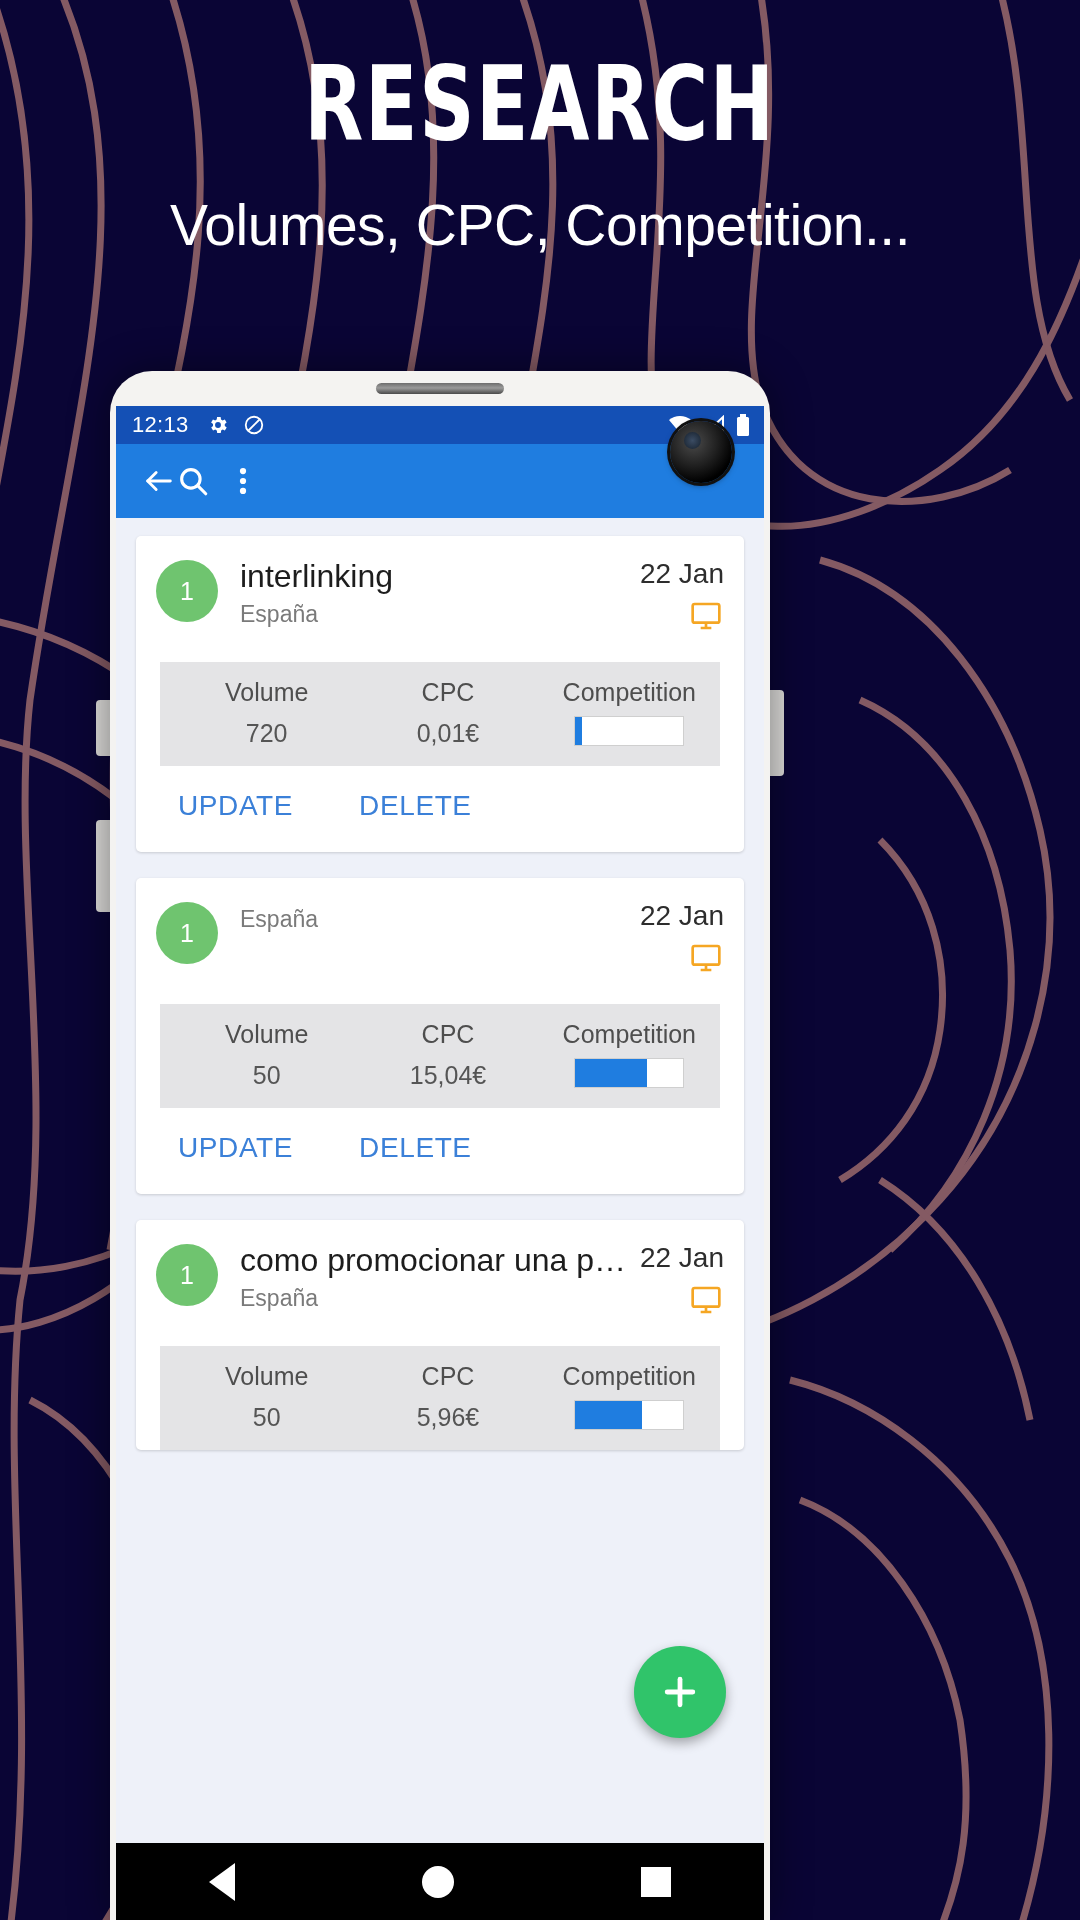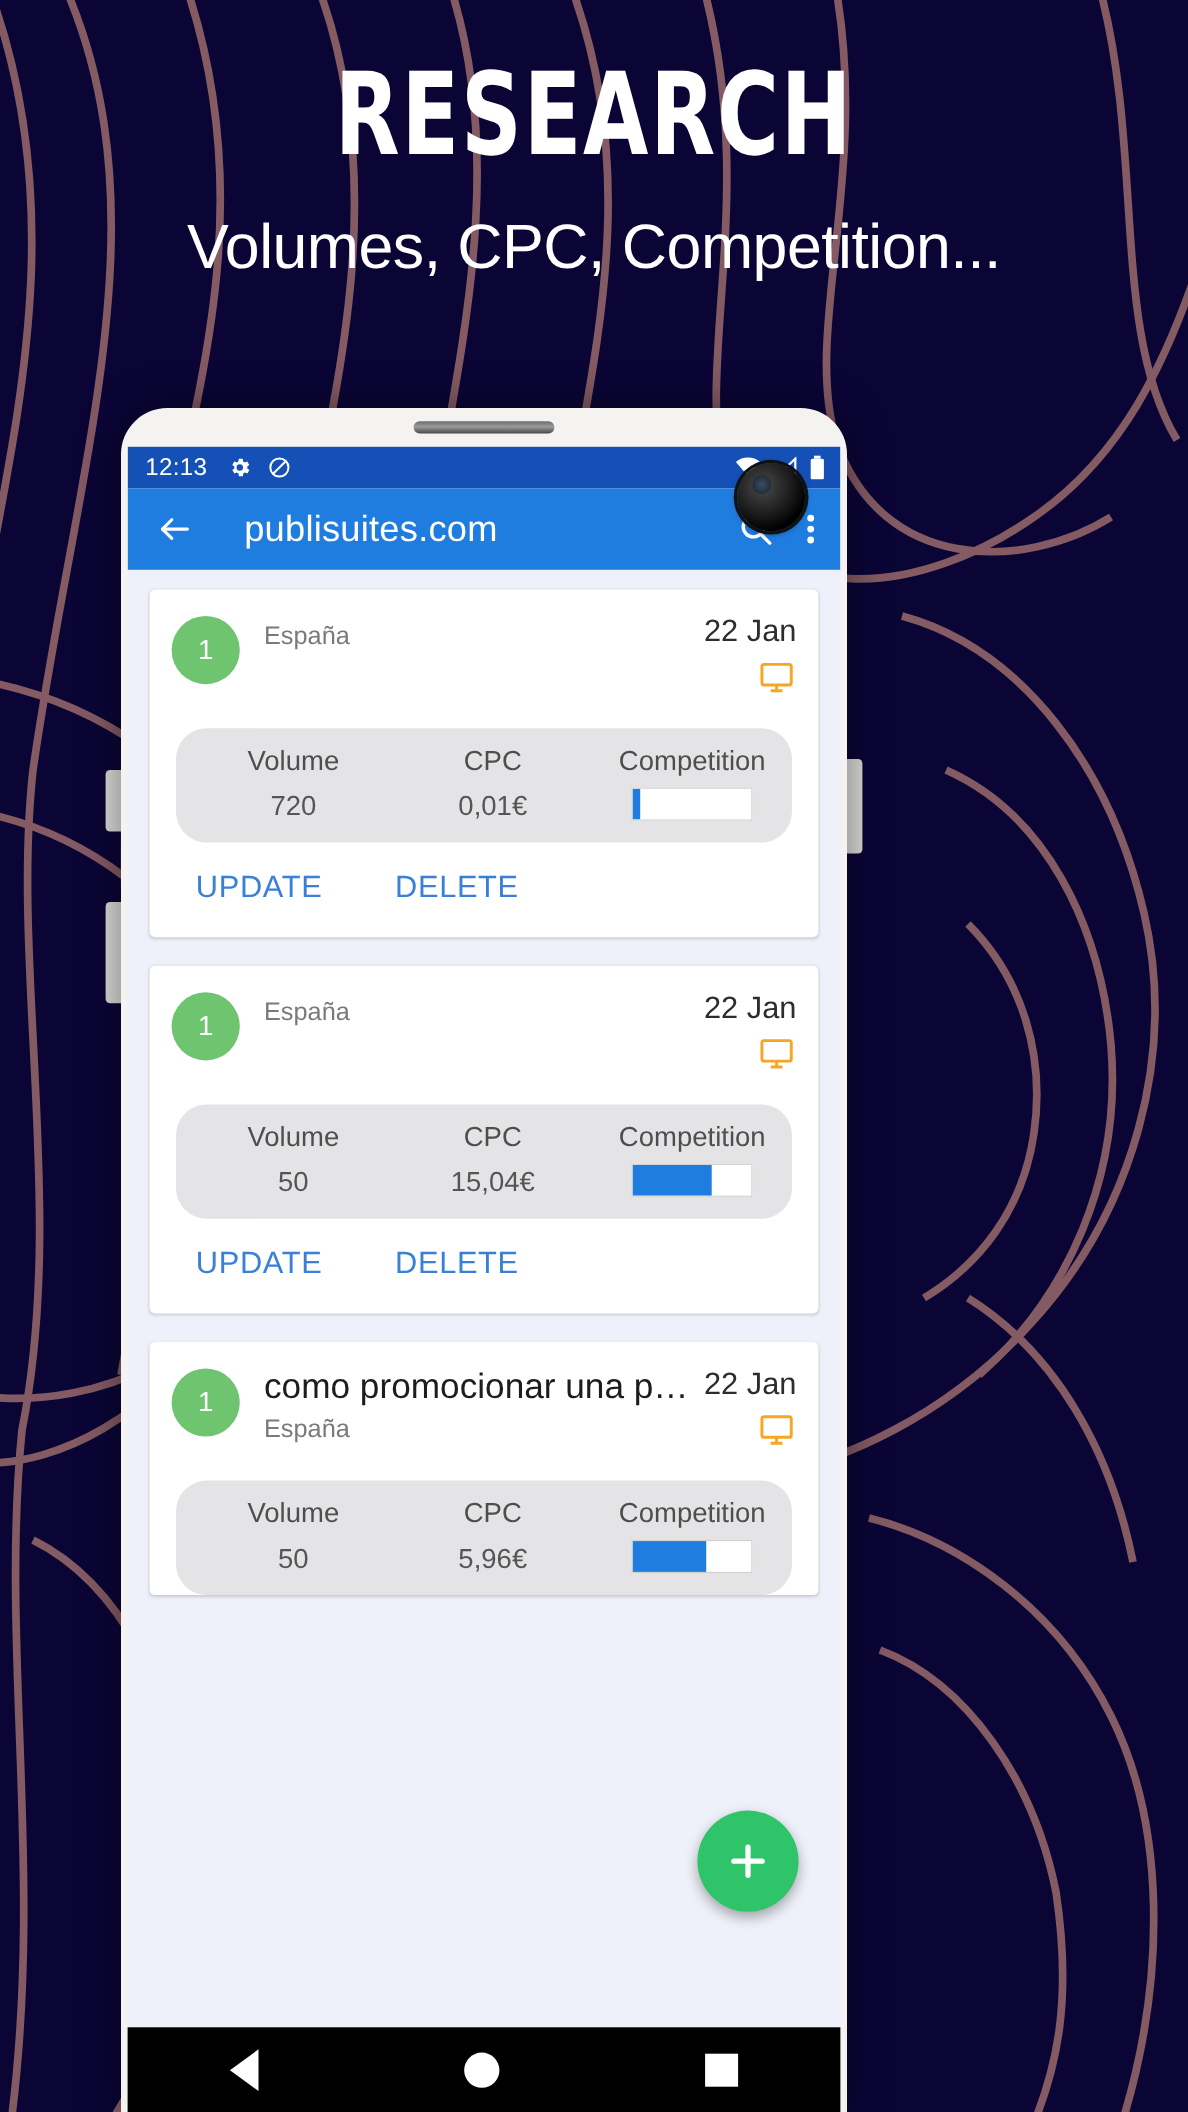--- a/index.html
+++ b/index.html
@@ -109,21 +109,20 @@
   .kw-country { font-size:23px; color:#7a7a7a; margin-top:6px; }
   .card-head-right { flex:none; margin-left:10px; }
   .kw-date { font-size:28px; color:#2d2d2d; white-space:nowrap; }
   .kw-device { margin-top:10px; display:flex; justify-content:flex-end; }
 
   .stats {
     background:#e4e4e6;
     margin:22px 24px 0 24px;
     display:flex;
     padding:16px 0 18px 16px;
-    border-radius:28px;
   }
   .stat { flex:1; text-align:center; }
   .stat-label { font-size:25px; color:#4e4e4e; }
   .stat-value { font-size:25px; color:#555; margin-top:12px; }
   .meter {
     width:110px; height:30px; margin:9px auto 0 auto;
     background:#ffffff; border:1px solid #cfcfcf;
     position:relative; overflow:hidden;
   }
   .meter-fill { position:absolute; left:0; top:0; bottom:0; background:#1f7de0; }
@@ -233,40 +232,40 @@
             <rect x="1" y="3" width="12" height="19" rx="1.5"></rect>
         </svg>
       </span>
     </div>
 
     <div class="appbar">
       <svg width="34" height="34" viewBox="0 0 24 24" fill="none" stroke="#fff" stroke-width="2" stroke-linecap="round" stroke-linejoin="round">
         <line x1="20" y1="12" x2="4" y2="12"></line>
           <polyline points="10,6 4,12 10,18"></polyline>
       </svg>
-      <span class="appbar-title">publisuites.com</span>
       <span class="appbar-actions">
         <svg width="34" height="34" viewBox="0 0 24 24" fill="none" stroke="#fff" stroke-width="2.2" stroke-linecap="round">
           <circle cx="10.5" cy="10.5" r="6.5"></circle>
             <line x1="15.5" y1="15.5" x2="21" y2="21"></line>
         </svg>
         <svg width="10" height="34" viewBox="0 0 6 24" fill="#fff">
           <circle cx="3" cy="5" r="2.2"></circle>
             <circle cx="3" cy="12" r="2.2"></circle>
             <circle cx="3" cy="19" r="2.2"></circle>
         </svg>
       </span>
     </div>
 
     <div class="list">
 
       <div class="card">
         <div class="card-head">
           <div class="avatar">1</div>
           <div class="card-head-mid">
+            <div class="kw-title">interlinking</div>
             <div class="kw-country">España</div>
           </div>
           <div class="card-head-right">
             <div class="kw-date">22 Jan</div>
             <div class="kw-device">
               <svg width="36" height="32" viewBox="0 0 24 24" fill="none" stroke="#f5a623" stroke-width="2">
                 <rect x="2" y="3" width="20" height="14" rx="1.5"></rect>
                   <line x1="8" y1="21" x2="16" y2="21"></line>
                   <line x1="12" y1="17" x2="12" y2="21"></line>
               </svg>

